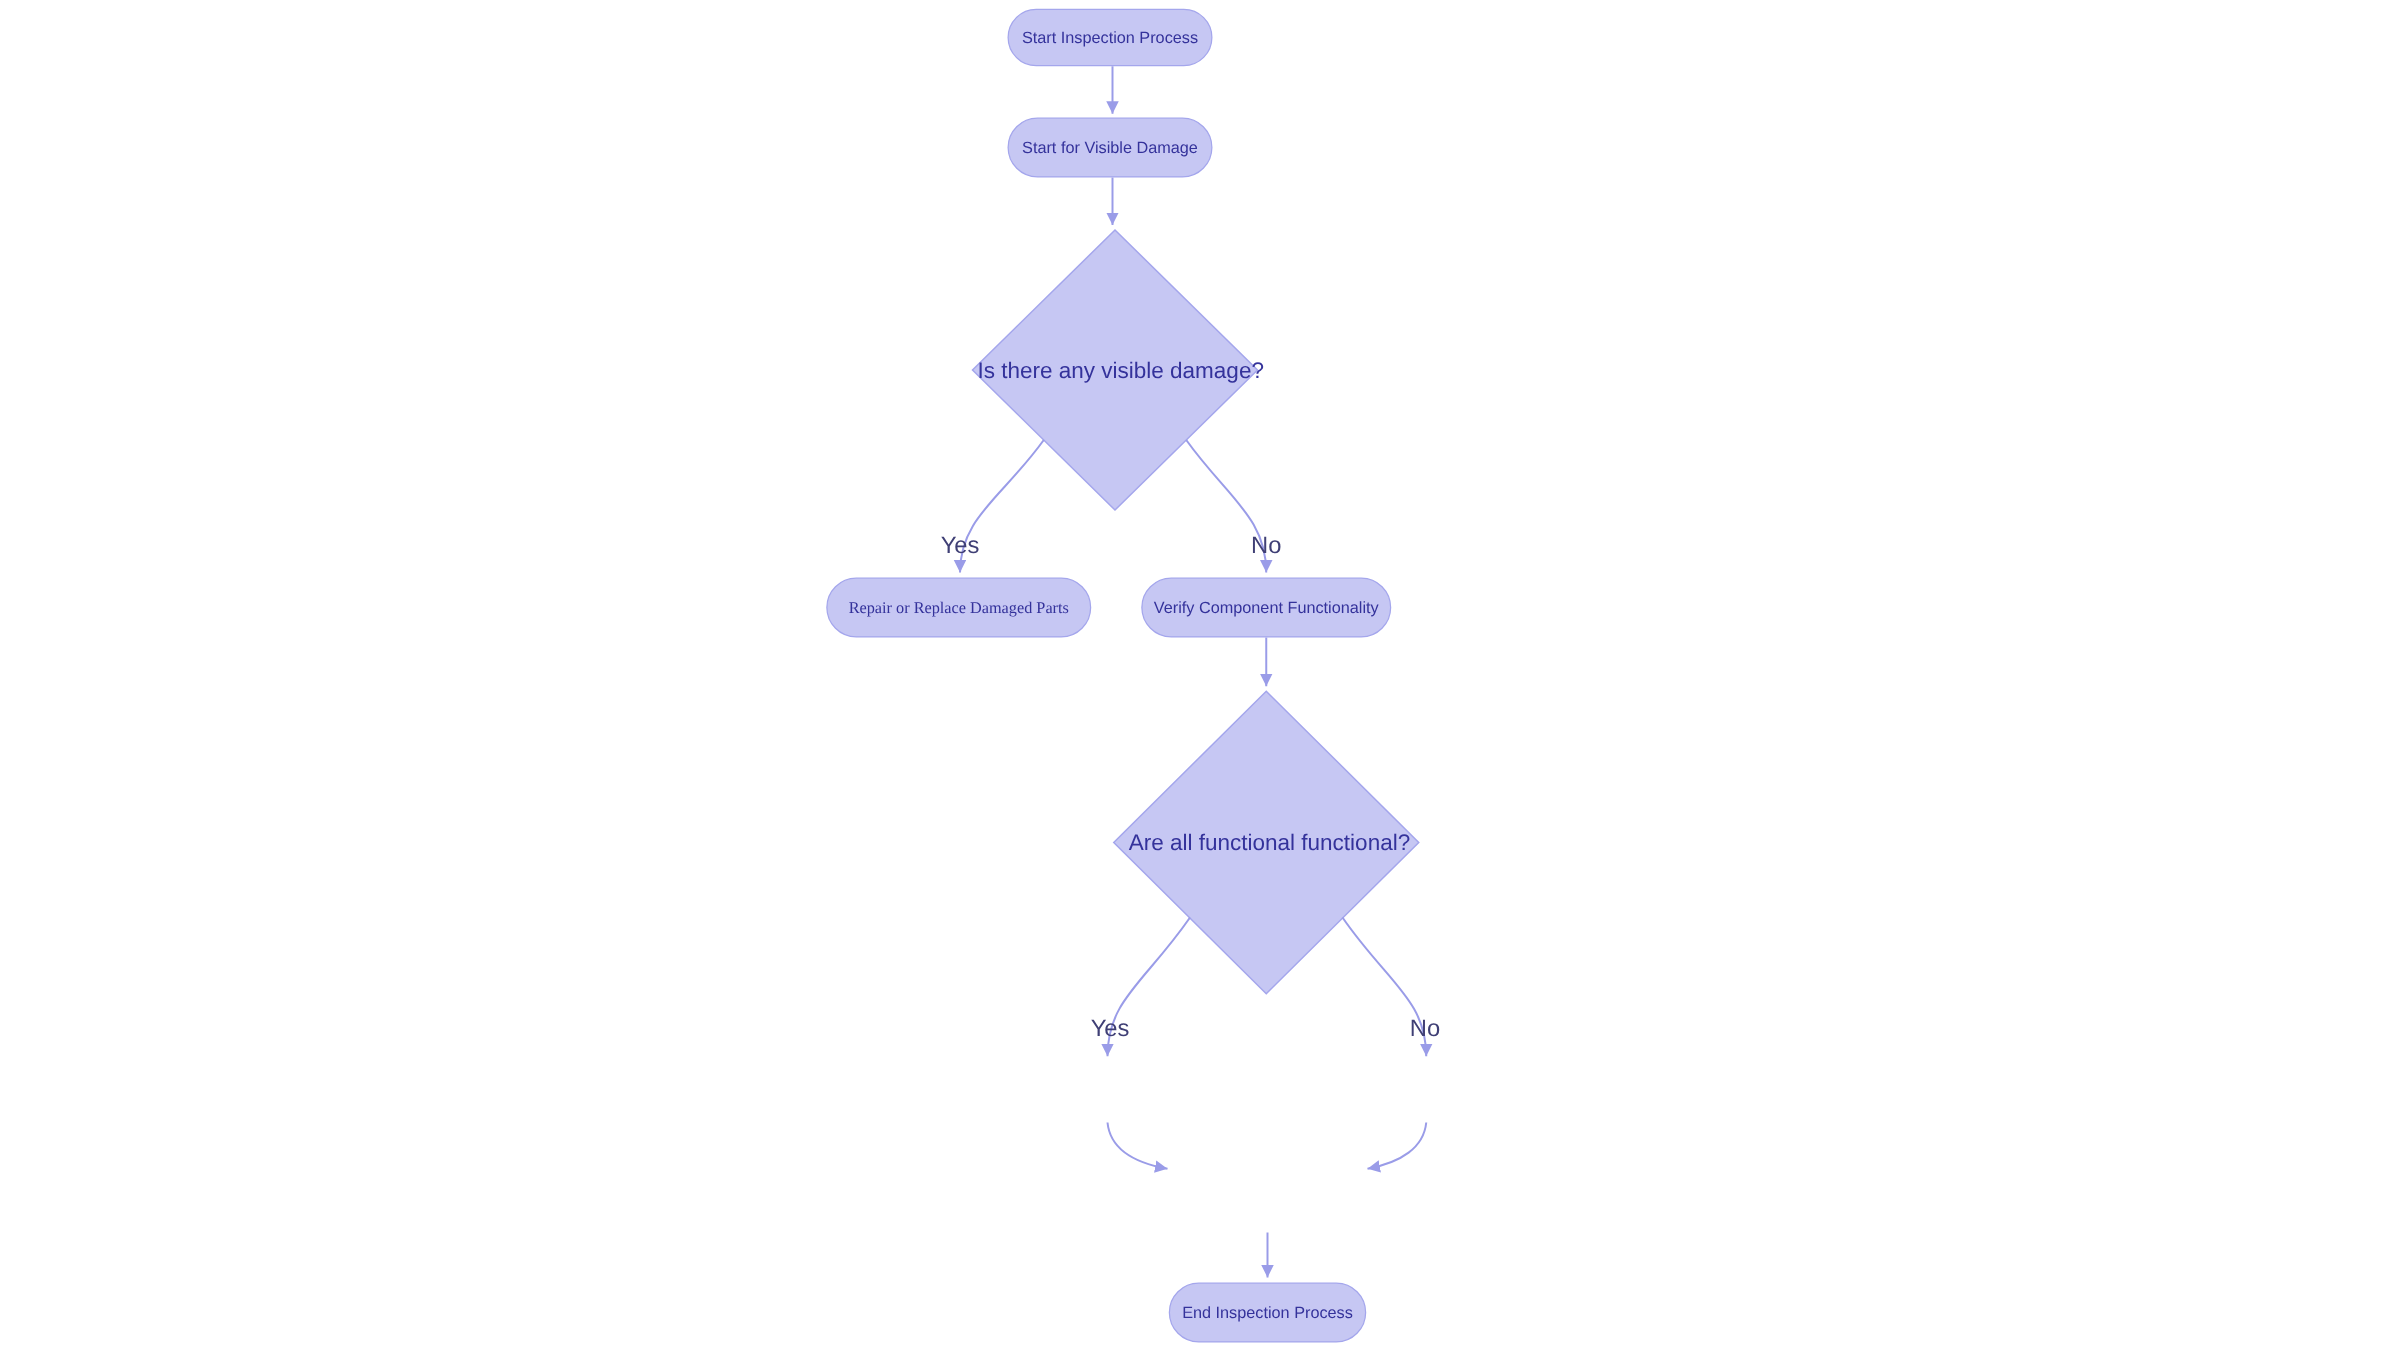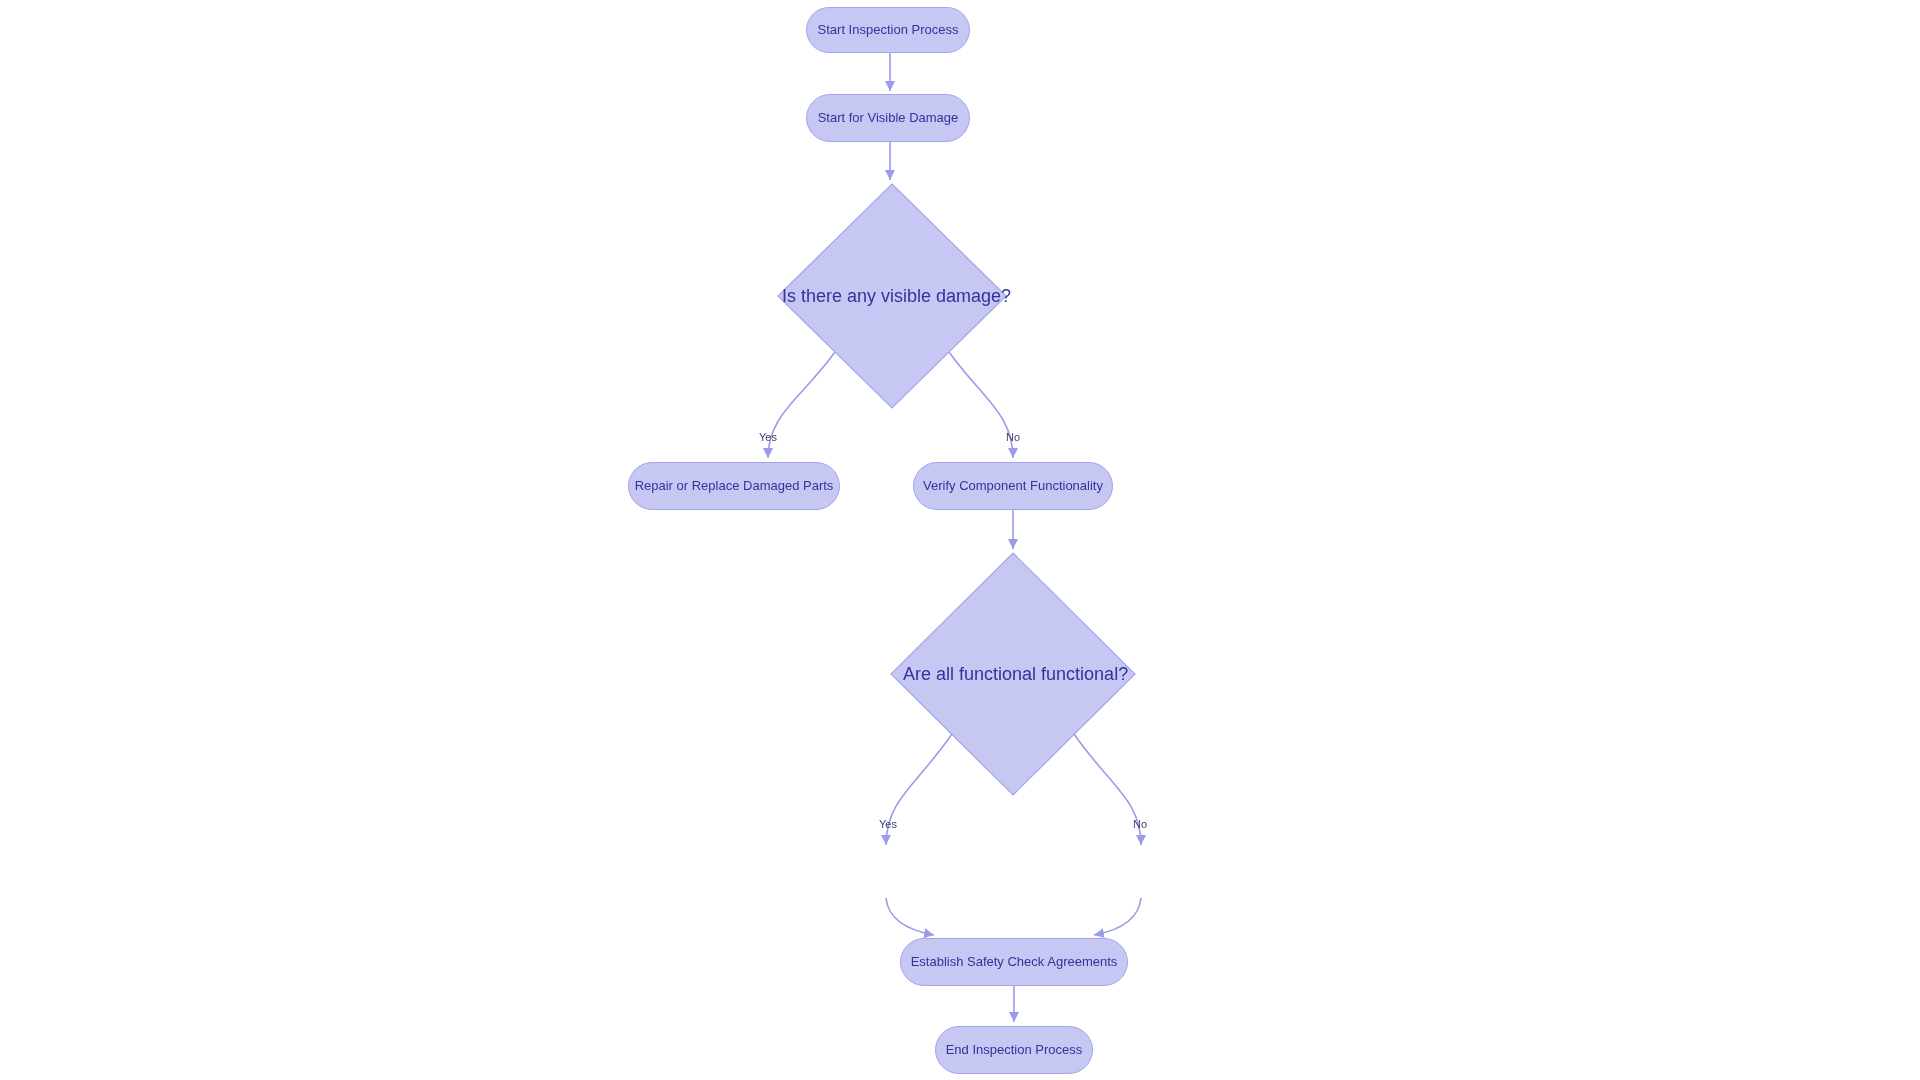--- a/index.html
+++ b/index.html
@@ -54,21 +54,21 @@
     font-size: 18px;
     line-height: 16px;
     text-align: center;
     white-space: nowrap;
   }
   .elabel {
     position: absolute;
     width: 40px;
     height: 16px;
     color: var(--edge-label-text, #3f3f75);
-    font-size: 11px;
+    font-size: 19px;
     line-height: 16px;
     text-align: center;
     white-space: nowrap;
   }
 </style>
 </head>
 <body>
 
 <div class="stage">
 
@@ -91,27 +91,26 @@
     <path class="edge" d="M1074,734 C1110,786 1141,800 1141,845" marker-end="url(#arrowhead)"></path>
     <path class="edge" d="M886,898 C888,918 906,930 934,935" marker-end="url(#arrowhead)"></path>
     <path class="edge" d="M1141,898 C1139,918 1121,930 1094,935" marker-end="url(#arrowhead)"></path>
     <path class="edge" d="M1014,986 L1014,1022" marker-end="url(#arrowhead)"></path>
   </svg>
 
   <div class="node" style="left:806px; top:7px; width:164px; height:46px;">Start Inspection Process</div>
 
   <div class="node" style="left:806px; top:94px; width:164px; height:48px;">Start for Visible Damage</div>
 
-  <div class="node" style="left:628px; top:462px; width:212px; height:48px;">Repair or Replace Damaged Parts</div>
+  <div class="node" style="left:661px; top:462px; width:212px; height:48px;font-family:Liberation Serif, serif;">Repair or Replace Damaged Parts</div>
 
   <div class="node" style="left:913px; top:462px; width:200px; height:48px;">Verify Component Functionality</div>
 
 
 
-  <div class="node" style="left:900px; top:938px; width:228px; height:48px;">Establish Safety Check Agreements</div>
 
   <div class="node" style="left:935px; top:1026px; width:158px; height:48px;">End Inspection Process</div>
 
   <div class="dtext" style="left:782px; top:288px; width:220px;">Is there any visible damage?</div>
 
   <div class="dtext" style="left:903px; top:666px; width:220px;">Are all functional functional?</div>
 
   <div class="elabel" style="left:748px; top:429px;">Yes</div>
 
   <div class="elabel" style="left:993px; top:429px;">No</div>

